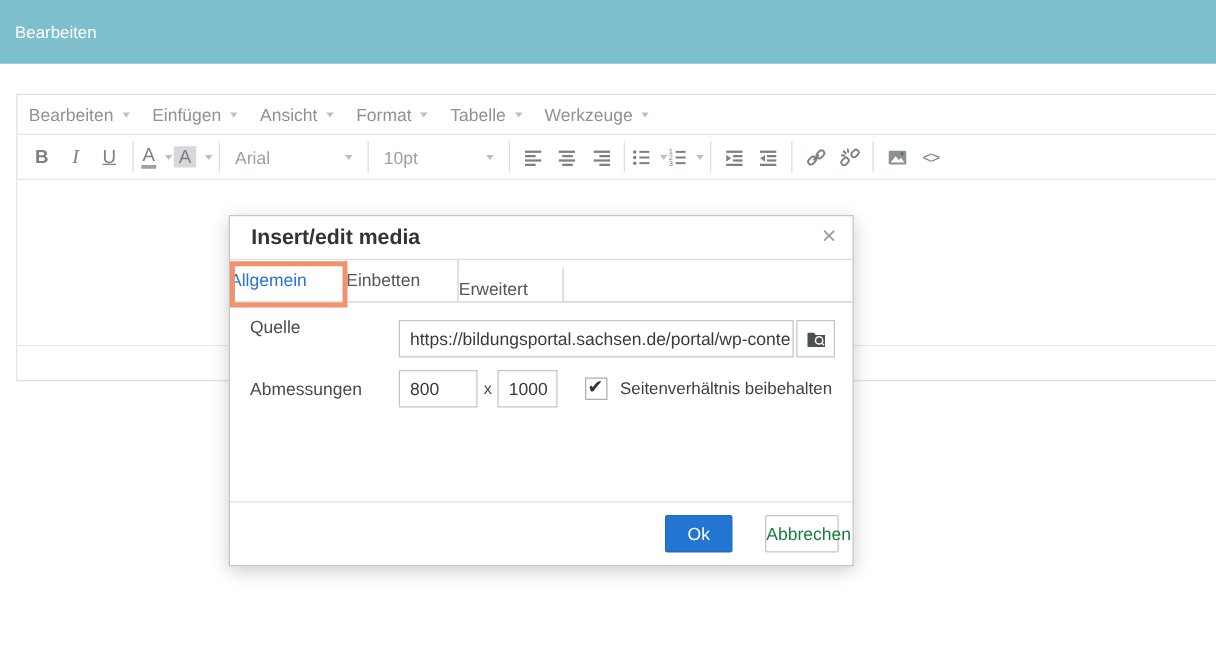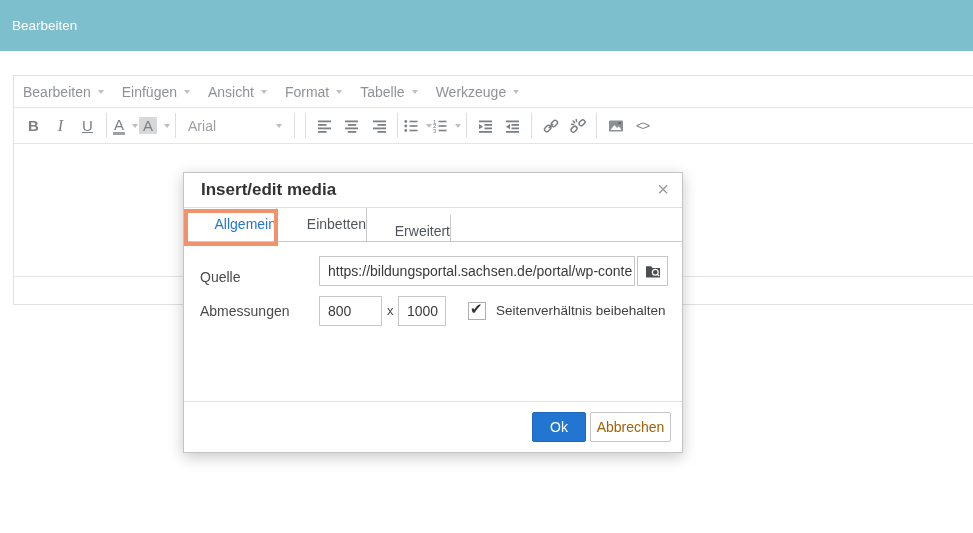--- a/index.html
+++ b/index.html
@@ -34,46 +34,46 @@
   .content-area { flex:1; border-bottom:1px solid #E4E5E7; background:#fff; }
   .statusbar { height:27px; background:#fff; }
 
   
   .dialog { position:absolute; left:183px; top:172px; width:500px; height:281px; background:#fff;
             border:1px solid #C4C4C4; box-shadow:0 4px 14px rgba(0,0,0,0.22); }
   .dlg-head { height:35px; border-bottom:1px solid #DFDFDF; position:relative;padding-left:10px; }
   .dlg-title { position:absolute; left:17px; top:0; line-height:34px; font-size:17px; font-weight:bold; color:#333; }
   .dlg-close { position:absolute; right:13px; top:0; line-height:33px; font-size:20px; color:#9B9B9B; cursor:pointer; }
   .dlg-tabs { height:34px; border-bottom:1px solid #C9C9C9; display:flex; }
-  .dlg-tab { border-right:1px solid #C9C9C9; text-align:right; line-height:33px; font-size:14px;
+  .dlg-tab { border-right:1px solid #C9C9C9; text-align:left; line-height:33px; font-size:14px;
              color:#50555A; cursor:pointer; background:#fff; }
   .tab-0 { width:93px; } .tab-1 { width:90px; } .tab-2 { width:84px;margin-top:7px; }
   .dlg-tab.active { color:#2376D2; }
   .annotation { position:absolute; left:0px; top:36px; width:94px; height:37px;
                 border:4px solid #F0926C; z-index:9; pointer-events:none; }
   .dlg-body { position:relative; height:159px; font-size:14px; color:#4A4A4A; }
   .fld-label { position:absolute; left:16px; line-height:30px; }
-  .lbl-source { top:20px; } .lbl-dim { top:54px; }
+  .lbl-source { top:4px; } .lbl-dim { top:54px; }
   .txt { position:absolute; height:30px; border:1px solid #C6C6C6; background:#fff; color:#3A3A3A;
          font-size:14px; font-family:"Liberation Sans", sans-serif; padding:0 0 0 8px; outline:none; }
   .inp-src { left:135px; top:14px; width:316px; padding-right:2px; }
   .btn-browse { position:absolute; left:453px; top:14px; width:31px; height:30px; background:#fff;
                 border:1px solid #C6C6C6; display:flex; align-items:center; justify-content:center; cursor:pointer; }
   .inp-w { left:135px; top:54px; width:63px; }
   .x-sep { position:absolute; left:203px; top:54px; line-height:30px; font-size:13px; color:#4A4A4A; }
   .inp-h { left:214px; top:54px; width:48px; }
   .checkbox { position:absolute; left:284px; top:60px; width:18px; height:18px; background:#fff;
               border:1px solid #AEAEAE; cursor:pointer; }
   .checkbox .mark { position:absolute; left:1px; top:-3px; font-size:15px; color:#2F3437; }
   .lbl-constrain { position:absolute; left:312px; top:54px; line-height:30px; font-size:13.5px; color:#3F3F3F; }
   .dlg-foot { position:absolute; left:0; right:0; bottom:0; height:51px; border-top:1px solid #E0E0E0; }
   .btn { position:absolute; top:10px; height:30px; border-radius:2px; font-size:14px;
          font-family:"Liberation Sans", sans-serif; cursor:pointer; }
   .btn-ok { right:96px; width:54px; background:#2276D2; border:1px solid #2068BD; color:#fff; }
-  .btn-cancel { right:11px; width:81px; background:#fff; border:1px solid #C5C5C5; color:#a16207; }
+  .btn-cancel { right:11px; width:59px; background:#fff; border:1px solid #C5C5C5; color:#15803d; }
 </style>
 </head>
 <body>
 
 <div class="topbar">
   <span class="topbar-title">Bearbeiten</span>
 </div>
 
 <div class="editor">
 
@@ -118,20 +118,24 @@
       <span class="color-a chip">A</span>
       <span class="caret"></span>
     </span>
     <span class="tsep"></span>
 
     <span class="tselect sel-font">
       <span>Arial</span>
       <span class="caret"></span>
     </span>
     <span class="tsep"></span>
+    <span class="tselect sel-size">
+      <span>10pt</span>
+      <span class="caret"></span>
+    </span>
     <span class="tsep"></span>
 
     <span class="tbtn">
       <svg width="16" height="16" fill="#7A8085">
           <rect x="1" y="2.5" width="13" height="1.8"></rect>
           <rect x="1" y="6" width="8.5" height="1.8"></rect>
           <rect x="1" y="9.5" width="13" height="1.8"></rect>
           <rect x="1" y="13" width="8.5" height="1.8"></rect>
         </svg>
     </span>

